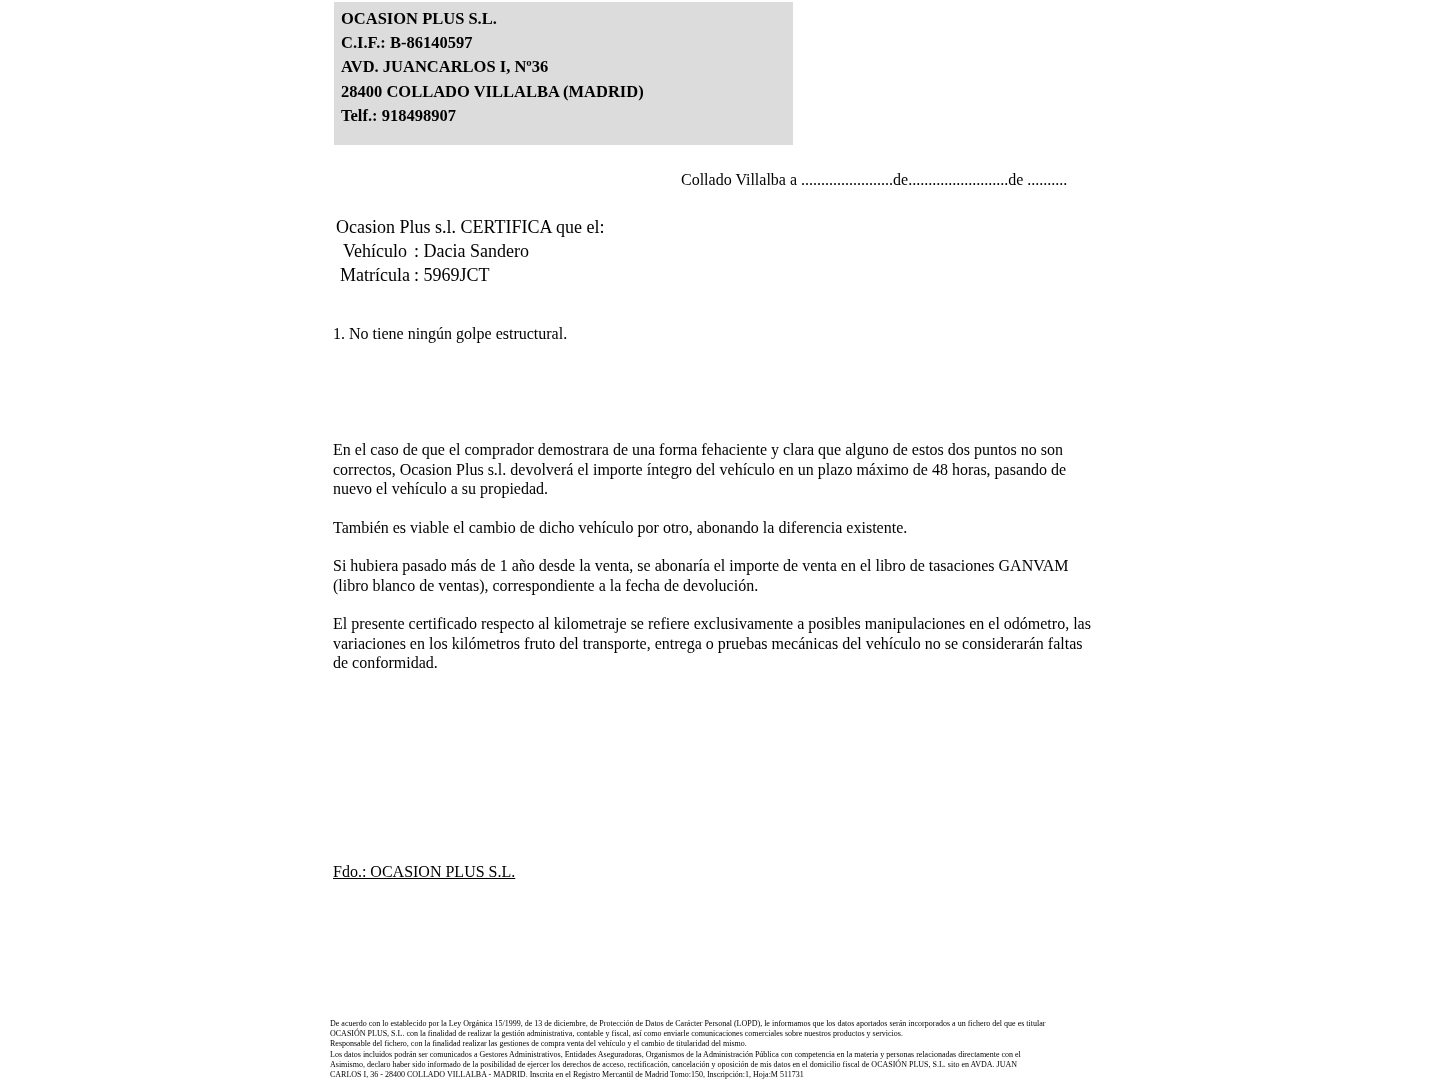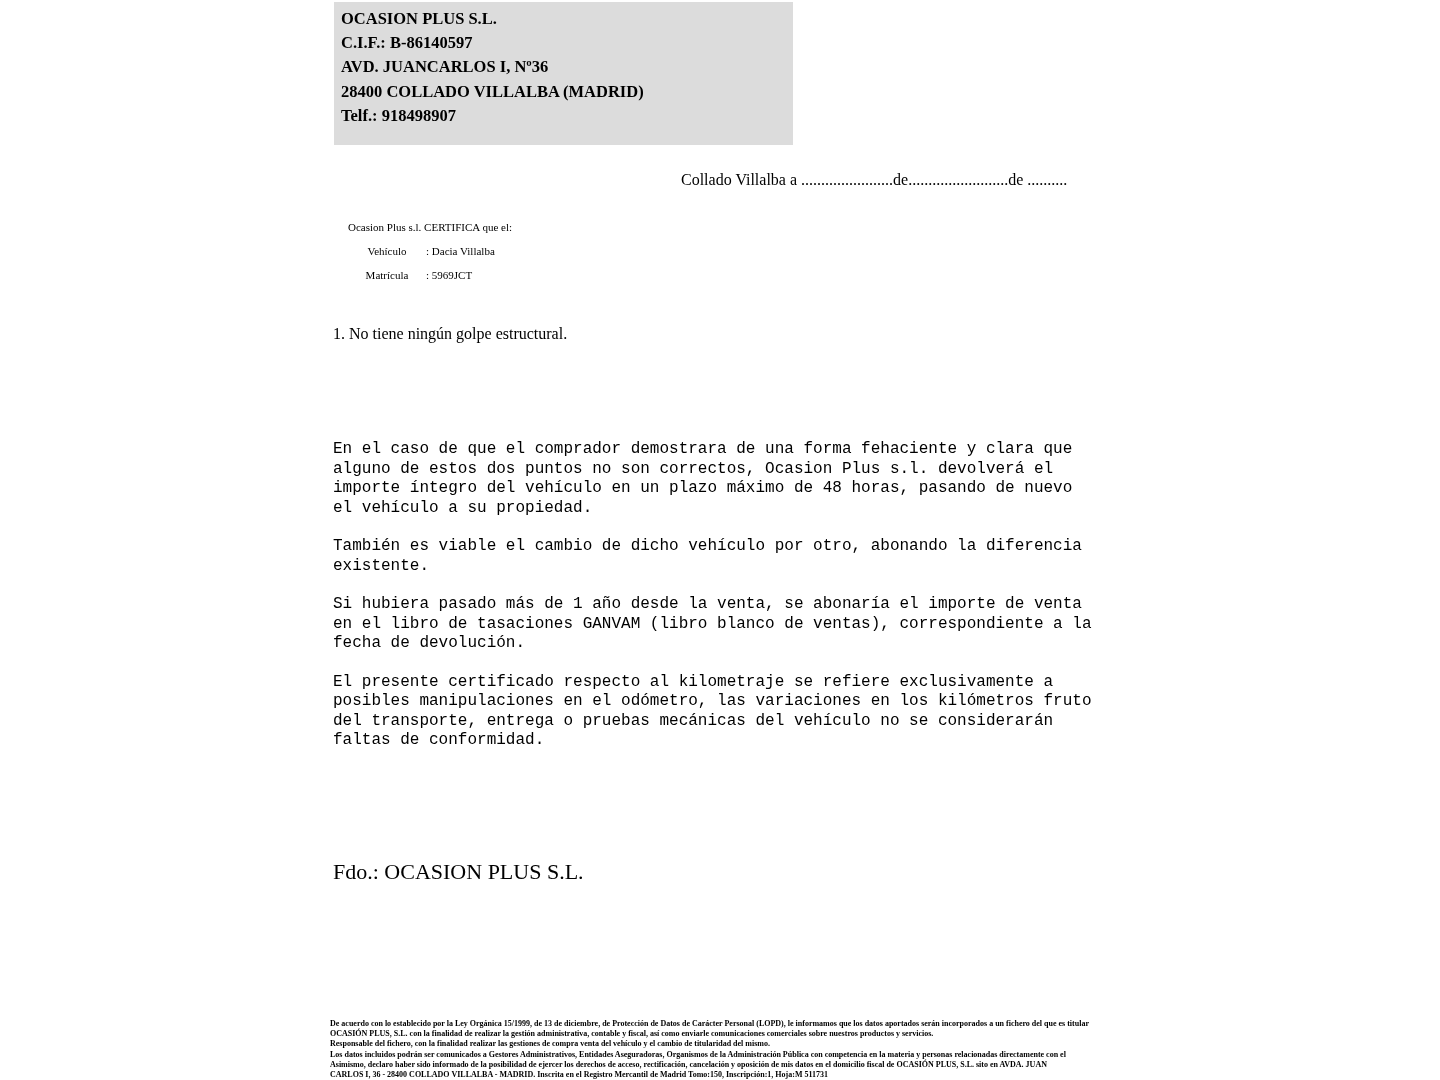--- a/index.html
+++ b/index.html
@@ -31,23 +31,22 @@
     top: 170px;
     font-size: 16px;
     line-height: 20px;
     white-space: nowrap;
     text-align: right;
   }
   .cert-block {
     position: absolute;
     left: 336px;
     top: 215px;
-    font-size: 11px;
+    font-size: 18px;
     line-height: 24px;
-    margin-left: 12px;
   }
   .cert-label {
     display: inline-block;
     width: 78px;
     text-align: center;
   }
   .points-block {
     position: absolute;
     left: 333px;
     top: 324px;
@@ -56,59 +55,59 @@
     line-height: 19.5px;
   }
   .points-block p { margin: 0 0 18.5px 0; }
   .body-block {
     position: absolute;
     left: 333px;
     top: 440px;
     width: 766px;
     font-size: 16px;
     line-height: 19.5px;
-    font-family: Liberation Mono, monospace;
   }
   .body-block p { margin: 0 0 19px 0; }
   .signature-line {
     position: absolute;
     left: 333px;
     top: 862px;
-    font-size: 22px;
+    font-size: 16px;
     line-height: 20px;
+    text-decoration: underline;
   }
   .legal-block {
     position: absolute;
     left: 330px;
     top: 1019px;
     width: 800px;
     font-size: 8px;
     line-height: 10.2px;
   }
-  .legal-block div { white-space: nowrap; font-weight: bold; }
+  .legal-block div { white-space: nowrap; }
 </style>
 </head>
 <body>
 
 <div class="page">
 
   <div class="header-box" style="background: rgb(220, 220, 220);">
     <div>OCASION PLUS S.L.</div>
     <div>C.I.F.: B-86140597</div>
     <div>AVD. JUANCARLOS I, Nº36</div>
     <div>28400 COLLADO VILLALBA (MADRID)</div>
     <div>Telf.: 918498907</div>
   </div>
 
   <div class="date-line">Collado Villalba a .......................de.........................de ..........</div>
 
   <div class="cert-block">
     <div>Ocasion Plus s.l. CERTIFICA que el:</div>
     <div>
-      <span class="cert-label">Vehículo</span><span>: Dacia Villalba</span>
+      <span class="cert-label">Vehículo</span><span>: Dacia Sandero</span>
     </div>
     <div>
       <span class="cert-label">Matrícula</span><span>: 5969JCT</span>
     </div>
   </div>
 
   <div class="points-block">
     <p>1. No tiene ningún golpe estructural.</p>
   </div>
 

